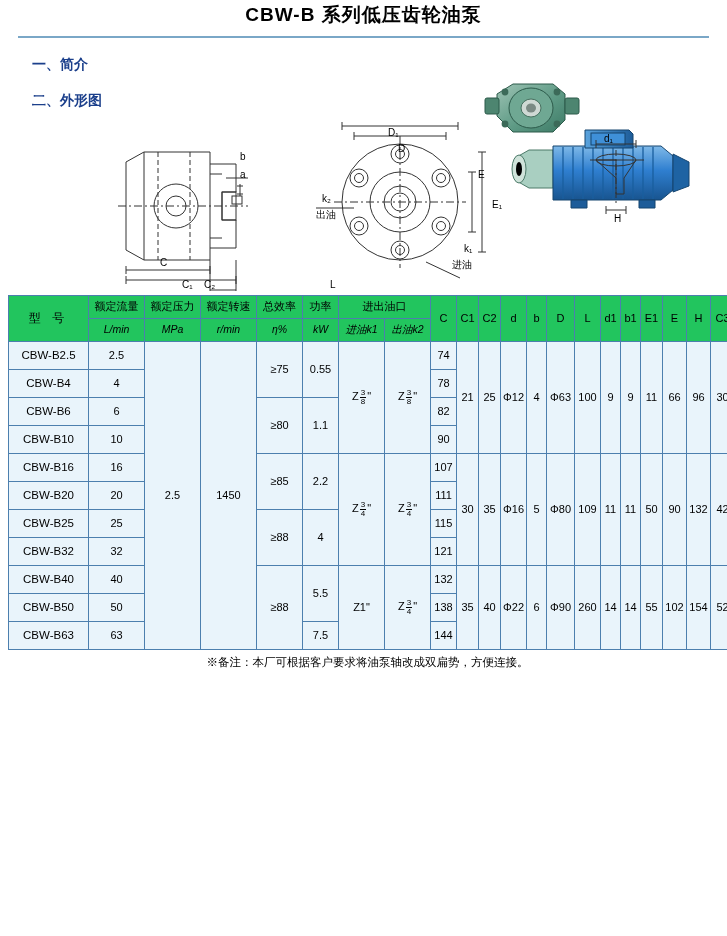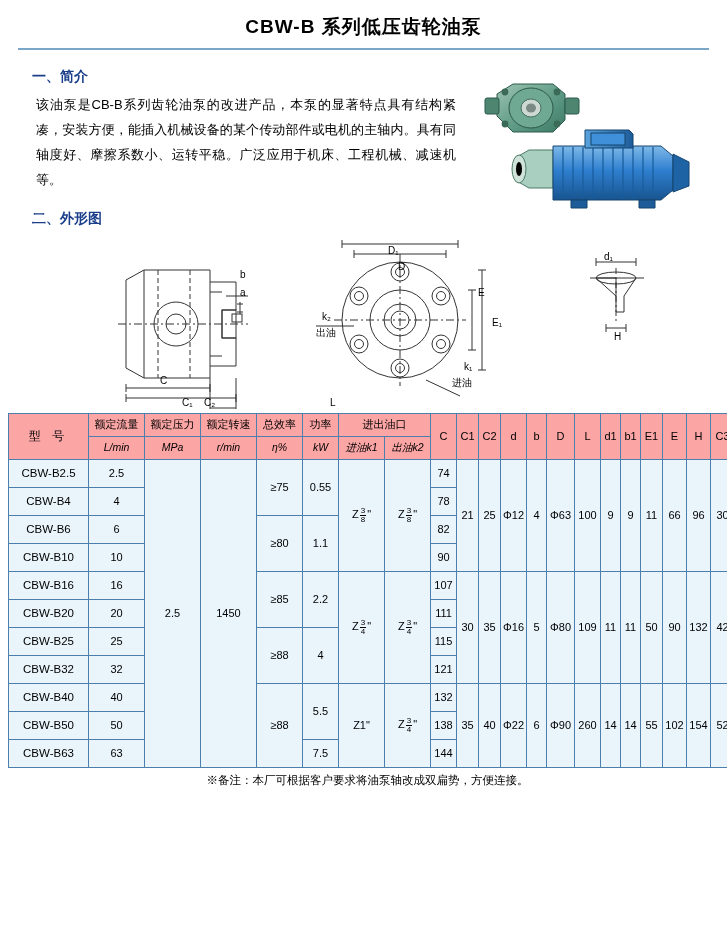--- a/index.html
+++ b/index.html
@@ -19,21 +19,21 @@
     position: relative;
     width: 727px;
     height: 936px;
   }
   
   .title {
     text-align: center;
     font-size: 19px;
     font-weight: bold;
     letter-spacing: 1px;
-    padding-top: 14px;
+    padding-top: 2px;
     color: #000;
   }
   .title-rule {
     margin: 8px 18px 0 18px;
     height: 2px;
     background: #7aa7c7;
   }
   
   .sec-head {
     font-size: 14px;
@@ -79,21 +79,21 @@
     table-layout: fixed;
   }
   table.spec th, table.spec td {
     border: 1px solid #4c7fae;
     text-align: center;
     vertical-align: middle;
     padding: 0;
     line-height: 1.25;
   }
   table.spec thead th {
-    background: #fca5a5;
+    background: #22c55e;
     font-weight: normal;
     height: 22px;
   }
   table.spec tbody td {
     background: #e9f4fb;
     height: 27px;
   }
   td.model {
     text-align: left;
     padding-left: 6px;
@@ -121,21 +121,20 @@
 </style>
 </head>
 <body>
 
 <div class="page">
 
   <div class="title">CBW-B  系列低压齿轮油泵</div>
   <div class="title-rule"></div>
 
   <div class="sec-head">一、简介</div>
-  <div class="intro">该油泵是CB-B系列齿轮油泵的改进产品，本泵的显著特点具有结构紧凑，安装方便，能插入机械设备的某个传动部件或电机的主轴内。具有同轴度好、摩擦系数小、运转平稳。广泛应用于机床、工程机械、减速机等。</div>
 
   <div class="photo">
     <svg width="246" height="172" viewBox="0 0 246 172">
       <defs>
         <linearGradient id="gm" x1="0" y1="0" x2="1" y2="1">
           <stop offset="0%" stop-color="#9fc4b5"></stop>
           <stop offset="55%" stop-color="#5f9b86"></stop>
           <stop offset="100%" stop-color="#3d7a66"></stop>
         </linearGradient>
         <linearGradient id="gb" x1="0" y1="0" x2="0" y2="1">

